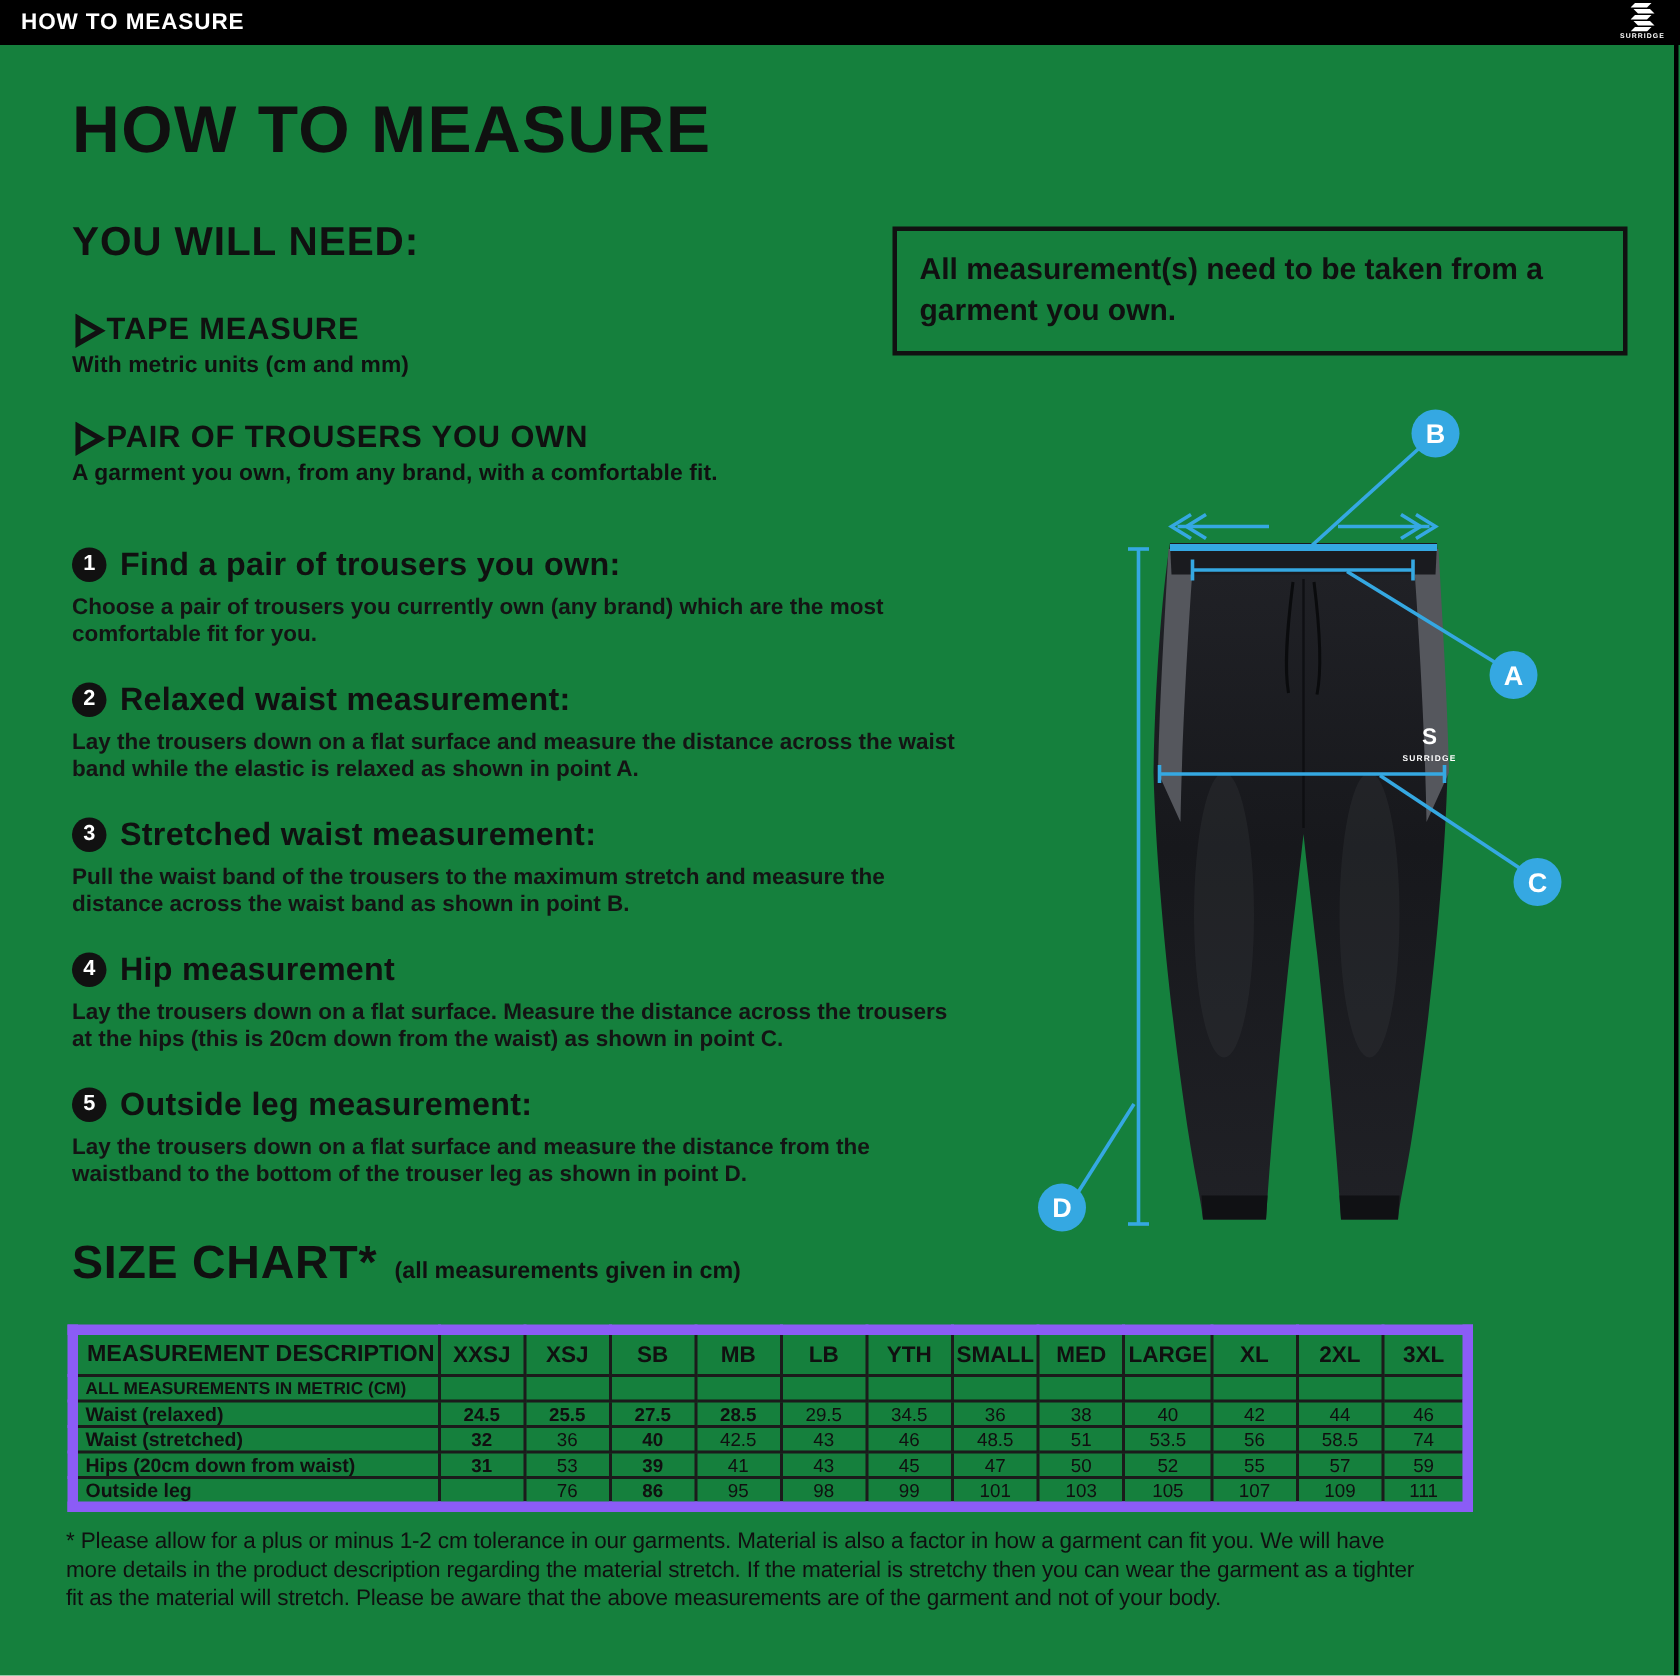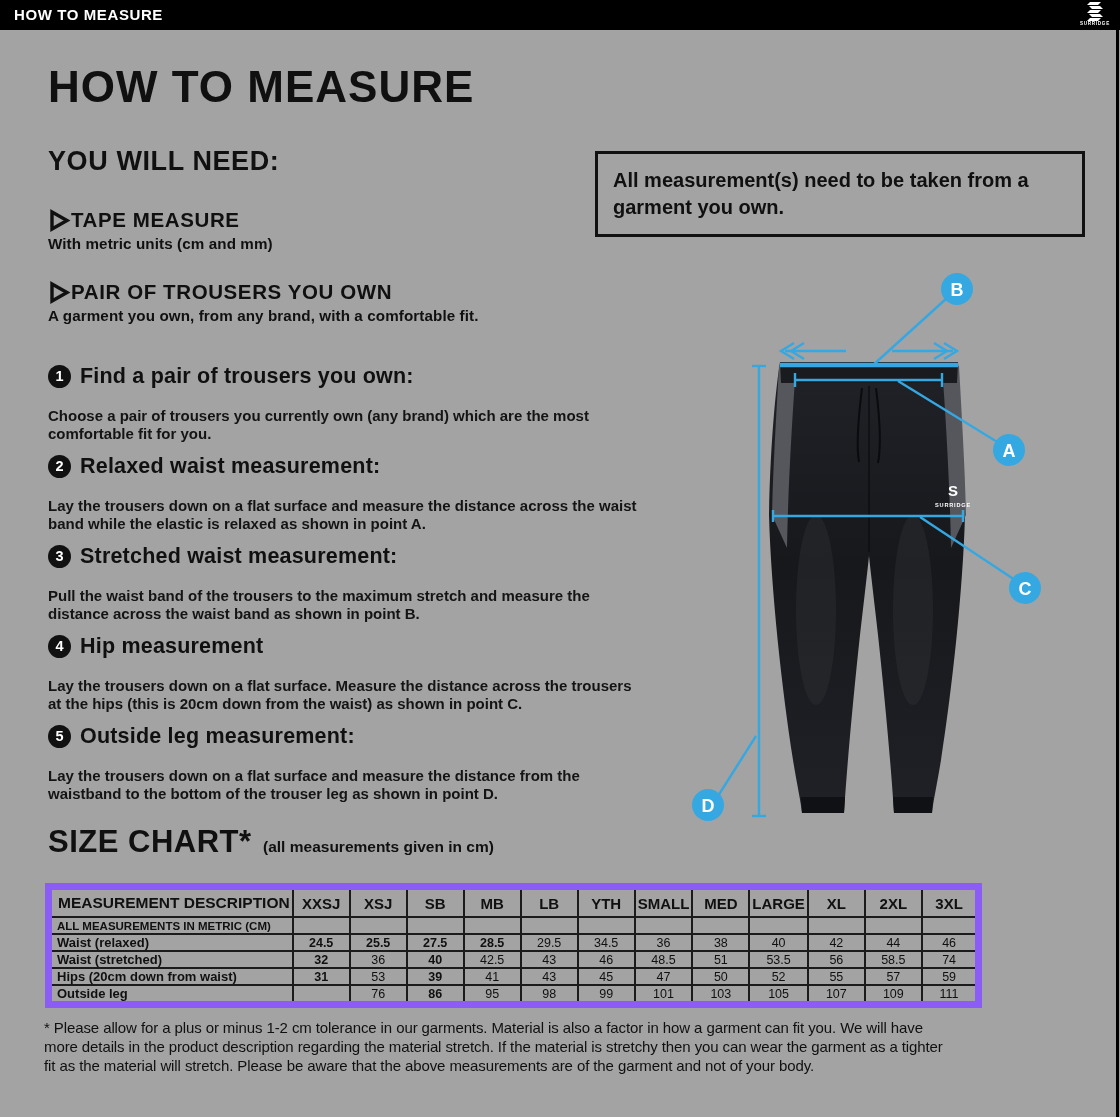--- a/index.html
+++ b/index.html
@@ -1,16 +1,16 @@
 <!DOCTYPE html>
 <html><head>
 <meta charset="utf-8">
 <style>
   html,body{margin:0;padding:0;background:#fff;}
-  .page{position:relative;width:1120px;height:1117px;background:#a3a3a3;overflow:hidden;
+  .page{position:relative;width:1120px;height:1117px;background:#15803d;overflow:hidden;
         font-family:"Liberation Sans",sans-serif;color:#101010;}
   
   .topbar{position:absolute;left:0;top:0;width:1120px;height:30px;background:#000;}
   .topbar-title{position:absolute;left:14px;top:0;line-height:30px;color:#fff;
         font-size:15px;font-weight:700;letter-spacing:.6px;}
   .brand{position:absolute;right:3px;top:1px;width:44px;text-align:center;color:#fff;}
   .brand svg{display:block;margin:1px auto 0;}
   .brand-name{display:block;font-size:4.6px;font-weight:700;letter-spacing:.7px;margin-top:0px;}
   .right-edge{position:absolute;left:1116px;top:0;width:3px;height:1117px;background:#000;}
   
@@ -24,21 +24,21 @@
   .need-row{display:flex;align-items:center;}
   .need-title{font-size:20.5px;font-weight:800;letter-spacing:.6px;}
   .need-sub{margin-top:3px;font-size:15.2px;font-weight:700;letter-spacing:.1px;}
   .need1{top:208px;} .need2{top:280px;}
   
   .step{position:absolute;left:48px;width:600px;}
   .step-head{display:flex;align-items:center;gap:9px;}
   .badge{width:23px;height:23px;border-radius:50%;background:#111;color:#fff;
          font-size:14.5px;font-weight:800;line-height:23px;text-align:center;flex:0 0 auto;}
   .step-title{font-size:21.5px;font-weight:800;letter-spacing:.2px;}
-  .step-body{margin-top:18px;width:592px;font-size:15px;font-weight:700;line-height:1.23;color:#141414;}
+  .step-body{margin-top:7px;width:592px;font-size:15px;font-weight:700;line-height:1.23;color:#141414;}
   .s1{top:364px;} .s2{top:454px;} .s3{top:544px;} .s4{top:634px;} .s5{top:724px;}
   
   .diagram{position:absolute;left:688px;top:264px;width:432px;height:592px;}
   
   .sizehead{position:absolute;left:48px;top:824px;}
   .sizehead .big{font-size:31px;font-weight:800;letter-spacing:.5px;}
   .sizehead .small{font-size:15.5px;font-weight:700;margin-left:7px;}
   table.chart{position:absolute;left:45px;top:883px;border-collapse:collapse;table-layout:fixed;
         border:7px solid #8b5cf6;}
   table.chart th,table.chart td{border:2px solid #1b1b1b;padding:0 2px;overflow:hidden;white-space:nowrap;}

